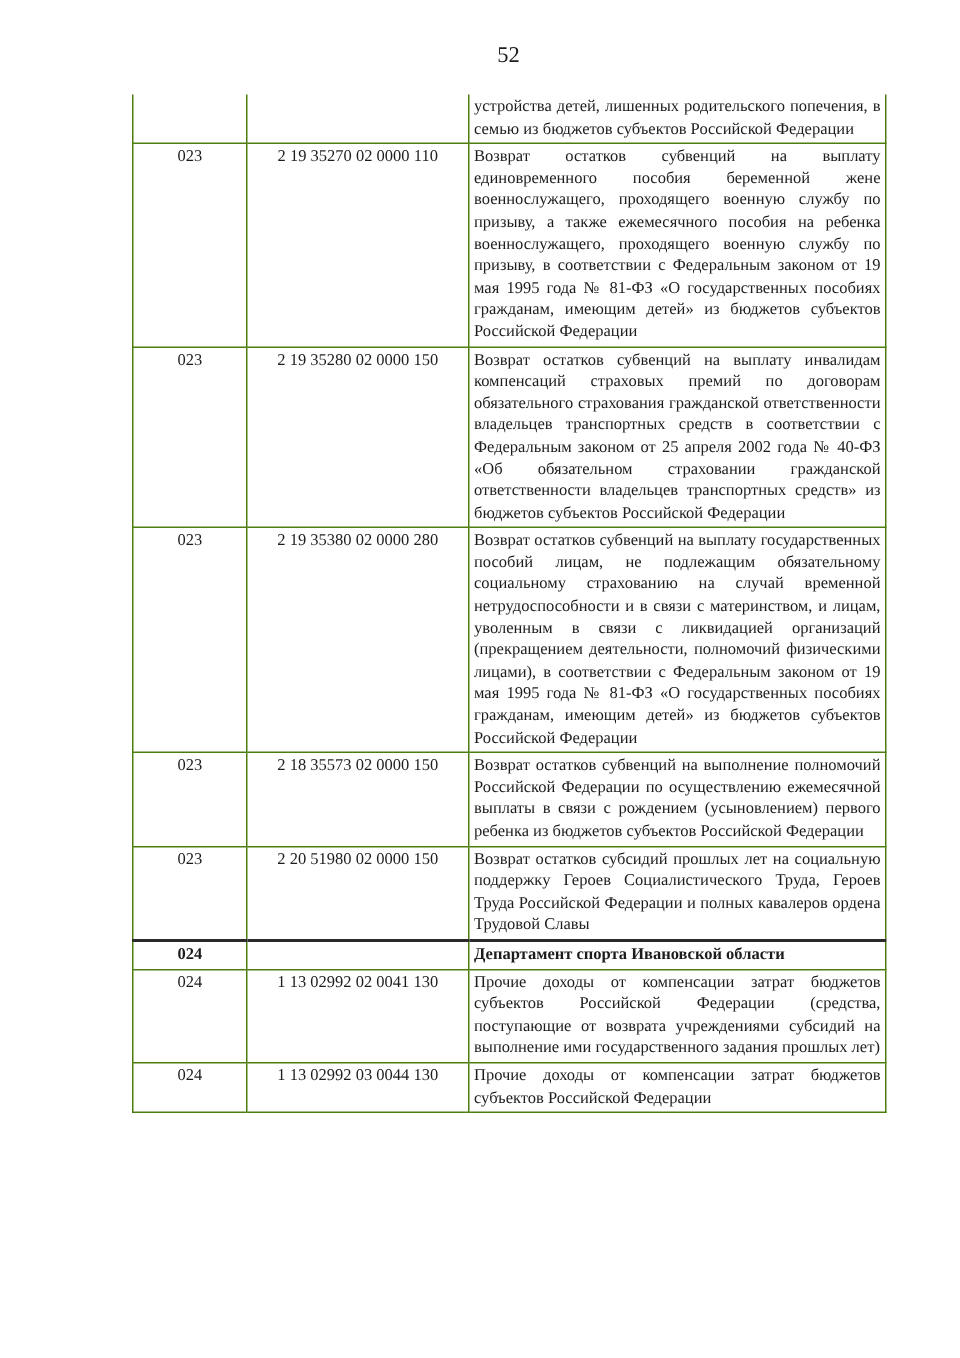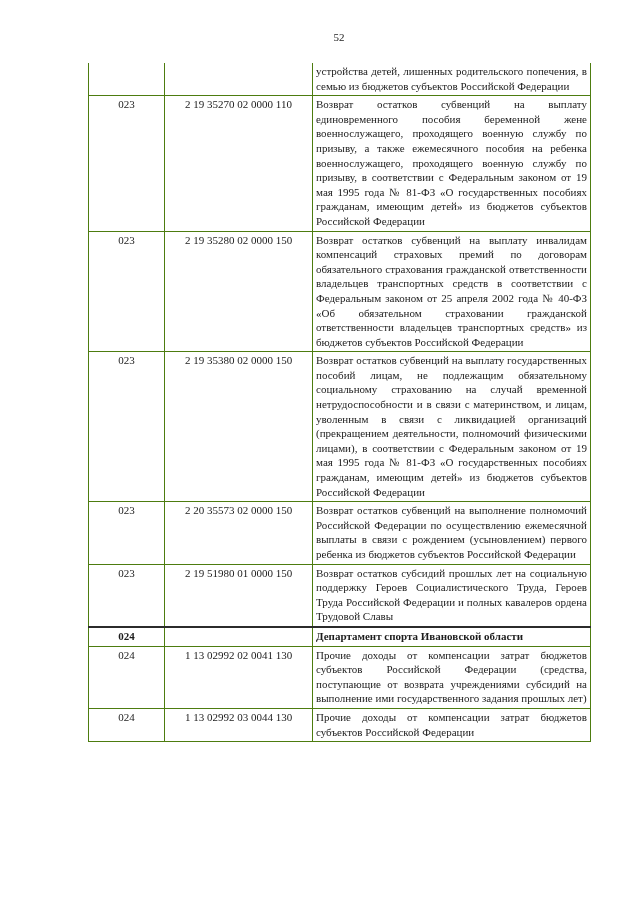--- a/index.html
+++ b/index.html
@@ -15,21 +15,21 @@
     overflow: hidden;
     font-family: "Liberation Serif", serif;
     color: #1c1c1c;
     -webkit-font-smoothing: antialiased;
   }
   .page-number {
     margin-top: 30px;
     margin-left: 88px;
     width: 502px;
     text-align: center;
-    font-size: 11px;
+    font-size: 15px;
     line-height: 15px;
   }
   table.kbk-table {
     margin-top: 18px;
     margin-left: 88px;
     width: 502px;
     border-collapse: collapse;
     table-layout: fixed;
     font-size: 11px;
     line-height: 14.6px;
@@ -88,31 +88,31 @@
           <td class="cell-budget-code">2 19 35270 02 0000 110</td>
           <td class="cell-description">Возврат остатков субвенций на выплату единовременного пособия беременной жене военнослужащего, проходящего военную службу по призыву, а также ежемесячного пособия на ребенка военнослужащего, проходящего военную службу по призыву, в соответствии с Федеральным законом от 19 мая 1995 года № 81-ФЗ «О государственных пособиях гражданам, имеющим детей» из бюджетов субъектов Российской Федерации</td>
         </tr>
         <tr>
           <td class="cell-admin-code">023</td>
           <td class="cell-budget-code">2 19 35280 02 0000 150</td>
           <td class="cell-description">Возврат остатков субвенций на выплату инвалидам компенсаций страховых премий по договорам обязательного страхования гражданской ответственности владельцев транспортных средств в соответствии с Федеральным законом от 25 апреля 2002 года № 40-ФЗ «Об обязательном страховании гражданской ответственности владельцев транспортных средств» из бюджетов субъектов Российской Федерации</td>
         </tr>
         <tr>
           <td class="cell-admin-code">023</td>
-          <td class="cell-budget-code">2 19 35380 02 0000 150</td>
+          <td class="cell-budget-code">2 19 35380 02 0000 280</td>
           <td class="cell-description">Возврат остатков субвенций на выплату государственных пособий лицам, не подлежащим обязательному социальному страхованию на случай временной нетрудоспособности и в связи с материнством, и лицам, уволенным в связи с ликвидацией организаций (прекращением деятельности, полномочий физическими лицами), в соответствии с Федеральным законом от 19 мая 1995 года № 81-ФЗ «О государственных пособиях гражданам, имеющим детей» из бюджетов субъектов Российской Федерации</td>
         </tr>
         <tr>
           <td class="cell-admin-code">023</td>
-          <td class="cell-budget-code">2 20 35573 02 0000 150</td>
+          <td class="cell-budget-code">2 18 35573 02 0000 150</td>
           <td class="cell-description">Возврат остатков субвенций на выполнение полномочий Российской Федерации по осуществлению ежемесячной выплаты в связи с рождением (усыновлением) первого ребенка из бюджетов субъектов Российской Федерации</td>
         </tr>
         <tr>
           <td class="cell-admin-code">023</td>
-          <td class="cell-budget-code">2 19 51980 01 0000 150</td>
+          <td class="cell-budget-code">2 20 51980 02 0000 150</td>
           <td class="cell-description">Возврат остатков субсидий прошлых лет на социальную поддержку Героев Социалистического Труда, Героев Труда Российской Федерации и полных кавалеров ордена Трудовой Славы</td>
         </tr>
         <tr class="section">
           <td class="cell-admin-code">024</td>
           <td class="cell-budget-code"></td>
           <td class="cell-description">Департамент спорта Ивановской области</td>
         </tr>
         <tr>
           <td class="cell-admin-code">024</td>
           <td class="cell-budget-code">1 13 02992 02 0041 130</td>

